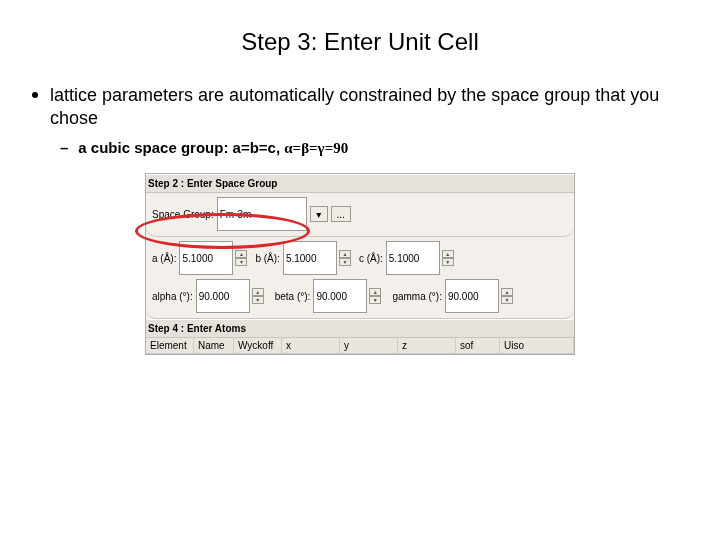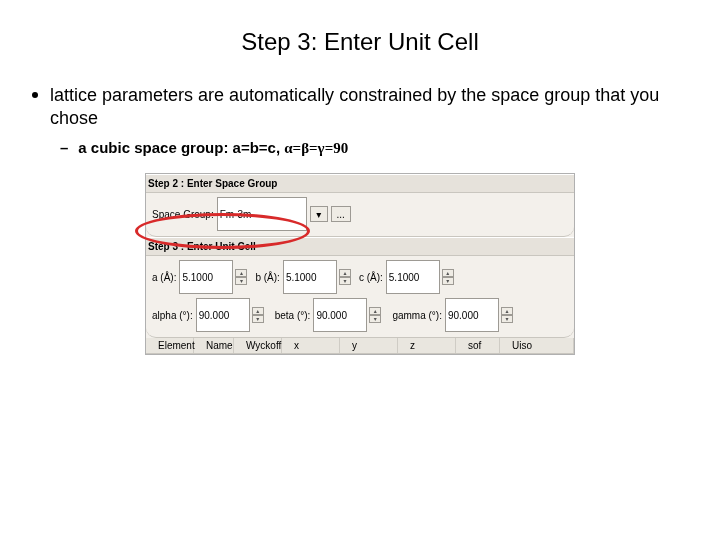--- a/index.html
+++ b/index.html
@@ -118,21 +118,21 @@
   .dots-btn { width: 20px; }
   .row2 { width:100%; display:flex; gap:11px; align-items:center; }
 
   .table-head {
     display:flex;
     background:#e9e6df;
     border-bottom:1px solid #c9c6bf;
   }
   .table-head div {
     font-size:10px;
-    padding:2px 12px;
+    padding:2px 4px;
     border-right:1px solid #cfccc5;
   }
 
   
   .red-ellipse {
     position:absolute;
     border: 3px solid #d82a2a;
     border-radius: 50%;
     pointer-events: none;
   }
@@ -162,21 +162,20 @@
       <div class="section-header">Step 2 : Enter Space Group</div>
       <div class="section-body">
         <div class="field">
           <span class="label">Space Group:</span>
           <input class="wide" type="text" value="Fm-3m" style="">
           <span class="btn">▾</span>
           <span class="btn dots-btn">...</span>
         </div>
       </div>
 
-      <div class="section-header">Step 3 : Enter Unit Cell</div>
       <div class="section-body">
         <div class="field">
           <span class="label">a (Å):</span>
           <input type="text" value="5.1000" style="">
           <span class="spin">
               <div>▴</div>
               <div>▾</div>
             </span>
         </div>
         <div class="field">
@@ -216,20 +215,21 @@
             <span class="label">gamma (°):</span>
             <input type="text" value="90.000" style="">
             <span class="spin">
                 <div>▴</div>
                 <div>▾</div>
               </span>
           </div>
         </div>
       </div>
 
+      <div class="section-header">Step 4 : Enter Atoms</div>
       <div class="table-head">
         <div style="width:48px">Element</div>
         <div style="width:40px">Name</div>
         <div style="width:48px">Wyckoff</div>
         <div style="width:58px">x</div>
         <div style="width:58px">y</div>
         <div style="width:58px">z</div>
         <div style="width:44px">sof</div>
         <div style="flex:1">Uiso</div>
       </div>

